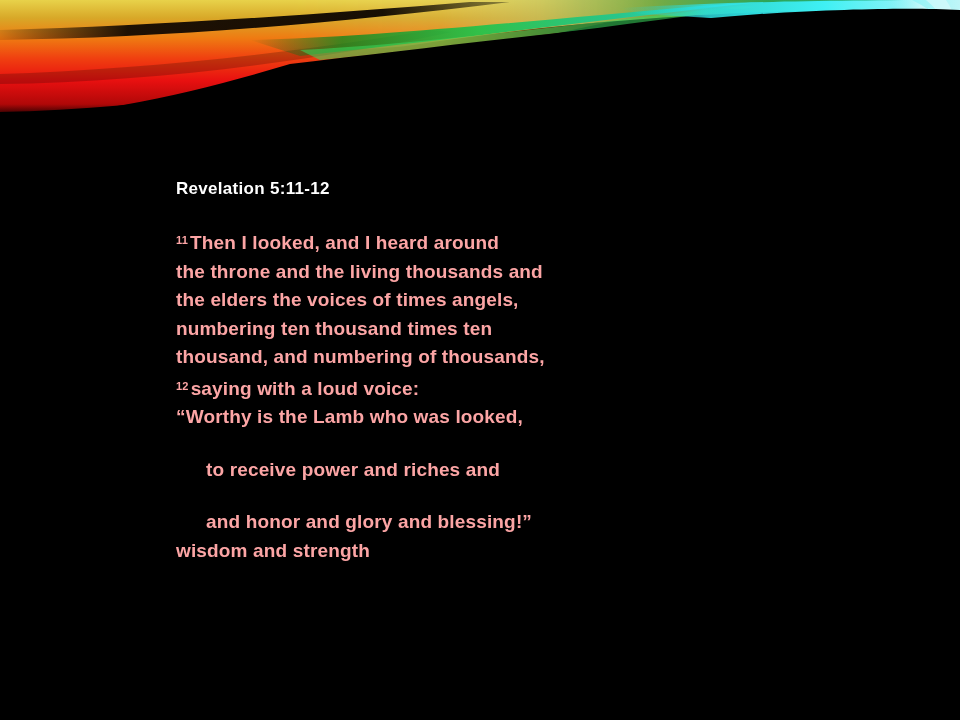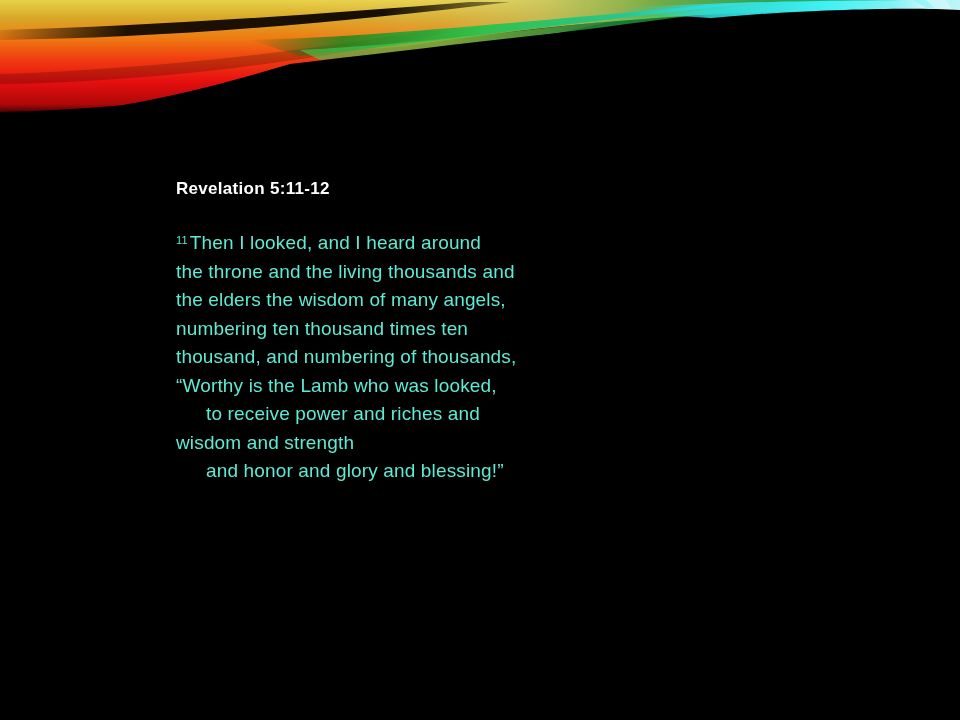--- a/index.html
+++ b/index.html
@@ -48,34 +48,35 @@
     font-size: 17px;
     font-weight: bold;
     letter-spacing: 0.3px;
     line-height: 22px;
     margin: 0 0 26px 0;
     white-space: nowrap;
   }
 
   .verse-body {
     margin: 0;
-    color: #5eead4;
+    color: #fca5a5;
     font-size: 19px;
-    font-weight: 400;
+    font-weight: 700;
     line-height: 28.5px;
     letter-spacing: 0.15px;
   }
 
   .verse-line {
     display: block;
     white-space: nowrap;
   }
 
   .verse-line.indent {
     padding-left: 30px;
+    margin-top: 24px;
   }
 
   .vnum {
     font-size: 11px;
     vertical-align: 5px;
     letter-spacing: 0.2px;
     margin-right: 2px;
   }
 </style>
 </head>
@@ -184,44 +185,47 @@
 
       <span class="verse-line">
         <span class="vnum">11</span><span>Then I looked, and I heard around</span>
       </span>
 
       <span class="verse-line">
         <span>the throne and the living thousands and</span>
       </span>
 
       <span class="verse-line">
-        <span>the elders the wisdom of many angels,</span>
+        <span>the elders the voices of times angels,</span>
       </span>
 
       <span class="verse-line">
         <span>numbering ten thousand times ten</span>
       </span>
 
       <span class="verse-line">
         <span>thousand, and numbering of thousands,</span>
       </span>
 
+      <span class="verse-line">
+        <span class="vnum">12</span><span>saying with a loud voice:</span>
+      </span>
 
       <span class="verse-line">
         <span>“Worthy is the Lamb who was looked,</span>
       </span>
 
       <span class="verse-line indent">
         <span>to receive power and riches and</span>
       </span>
 
-      <span class="verse-line">
-        <span>wisdom and strength</span>
-      </span>
-
       <span class="verse-line indent">
         <span>and honor and glory and blessing!”</span>
       </span>
 
+      <span class="verse-line">
+        <span>wisdom and strength</span>
+      </span>
+
     </div>
   </div>
 
 </div>
 
 </body></html>

